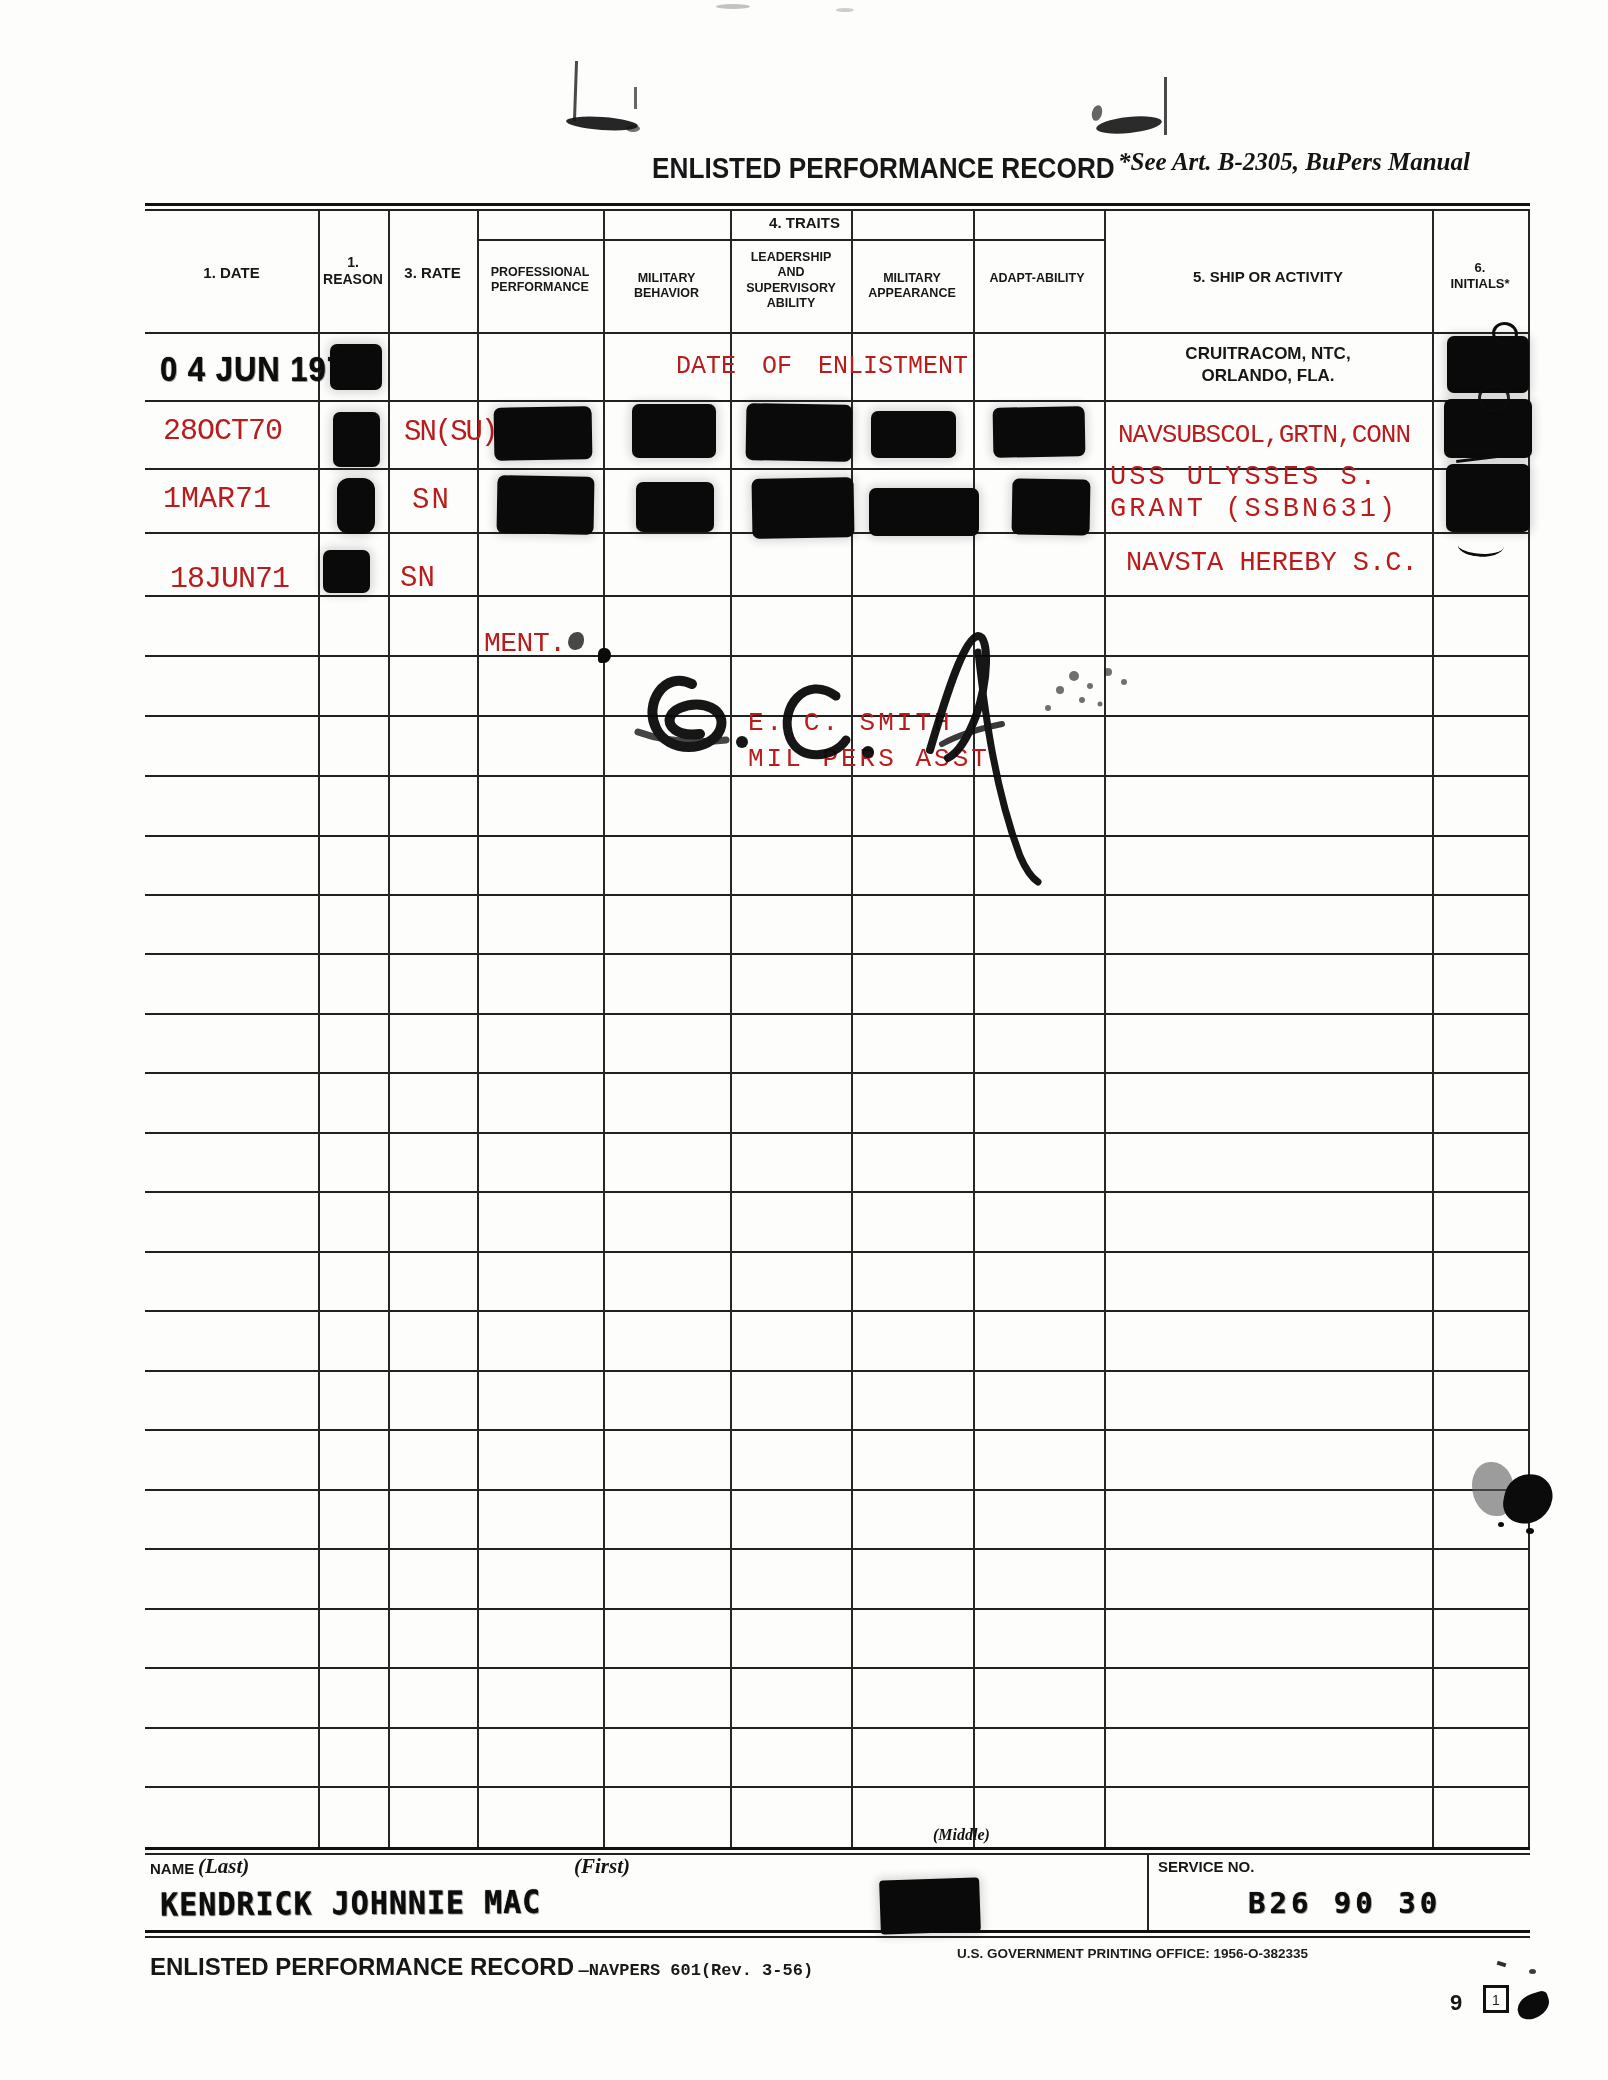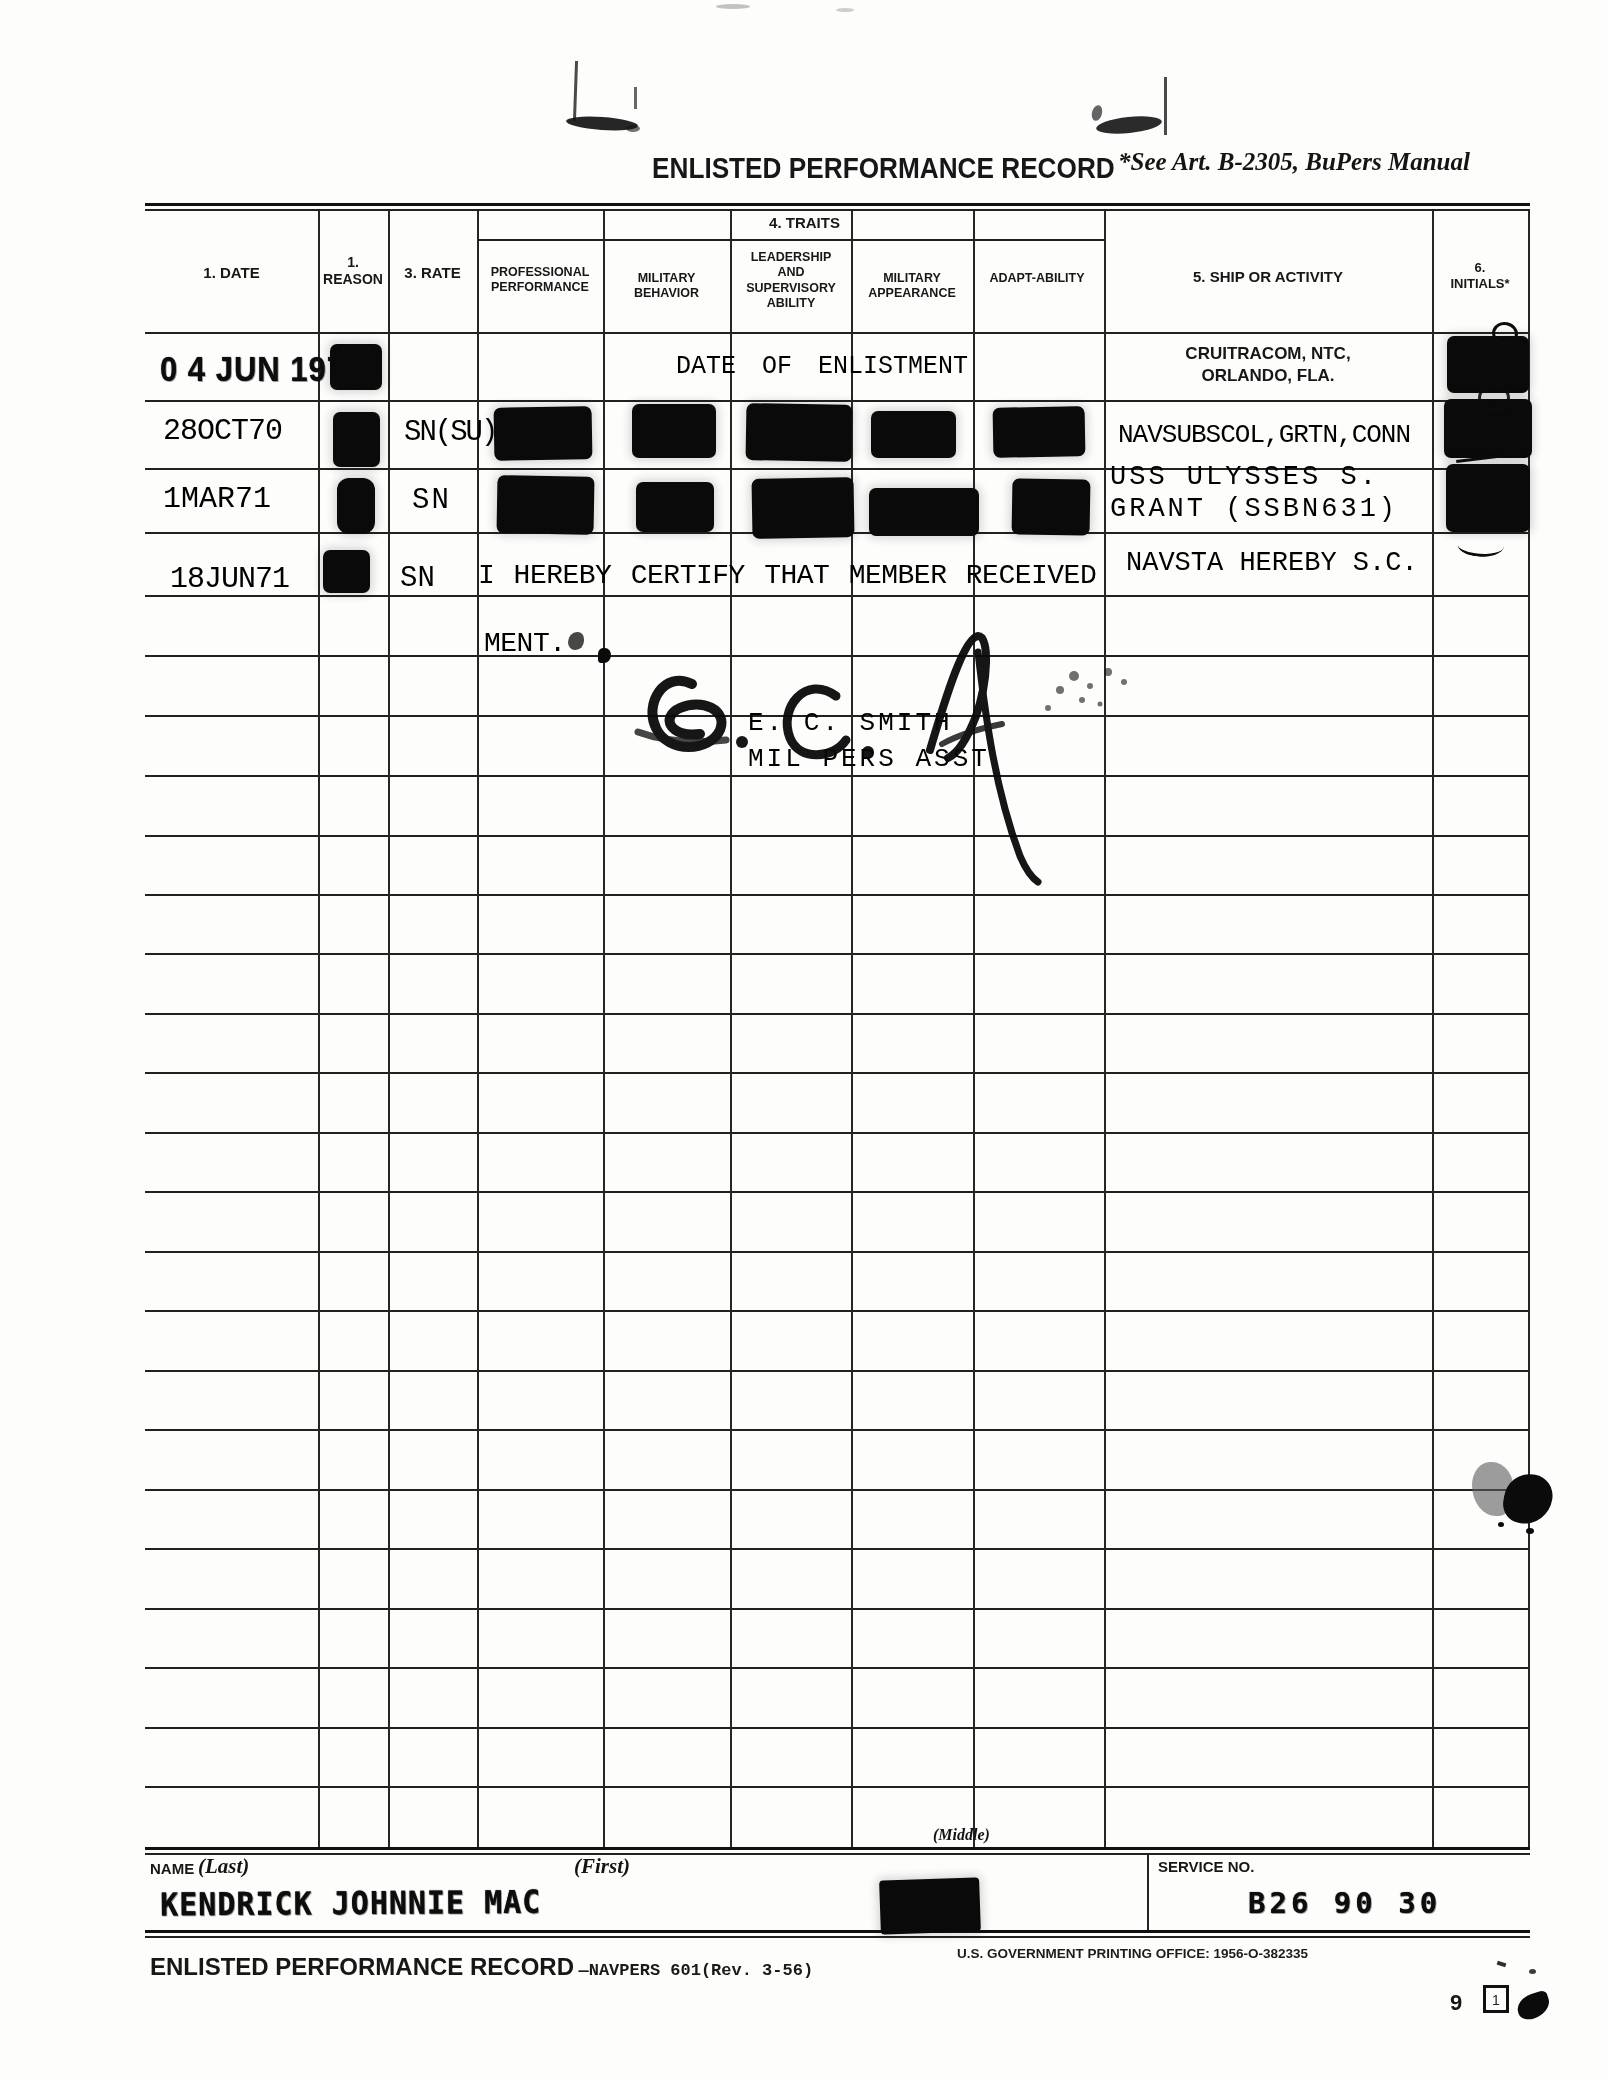--- a/index.html
+++ b/index.html
@@ -1,20 +1,20 @@
 <!DOCTYPE html>
 <html><head>
 <meta charset="utf-8">
 <style>
   html,body{margin:0;padding:0;background:#e8e8e6;}
   .page{position:relative;width:1608px;height:2080px;margin:0 auto;background:#fdfdfc;overflow:hidden;
         font-family:"Liberation Sans",sans-serif;}
   .abs{position:absolute;}
   .lab{font-family:"Liberation Sans",sans-serif;font-weight:bold;color:#171717;text-align:center;line-height:1.22;}
-  .type{font-family:"Liberation Mono","DejaVu Sans Mono",monospace;color:#000000;white-space:nowrap;}
+  .type{font-family:"Liberation Mono","DejaVu Sans Mono",monospace;color:#b91c1c;white-space:nowrap;}
   .stamp{font-family:"DejaVu Sans Mono",monospace;font-weight:bold;color:#0d0d0d;white-space:nowrap;
          text-shadow:0 0 1px #222, 1px 1px 0 rgba(0,0,0,.35);}
   .serifital{font-family:"Liberation Serif",serif;font-weight:bold;font-style:italic;color:#141414;white-space:nowrap;}
   .redact{position:absolute;background:#0a0a0a;border-radius:7px;
           box-shadow:0 0 9px 3px rgba(25,25,25,.16);}
   .hline{position:absolute;left:145px;width:1385px;height:2px;background:#212121;}
   .vline{position:absolute;top:210px;height:1640px;width:2px;background:#262626;}
   .penloop{position:absolute;border:3px solid #0c0c0c;border-radius:50%;background:transparent;}
   .blob{position:absolute;background:#0b0b0b;}
   .smudge{position:absolute;background:#141414;border-radius:50%;}
@@ -130,21 +130,20 @@
   <div class="redact" style="left:869px;top:488px;width:110px;height:48px;"></div>
   <div class="redact" style="left:1012px;top:479px;width:78px;height:56px;transform:rotate(1deg);"></div>
   <div class="abs type" style="left:1110px;top:462px;font-size:27px;letter-spacing:3px;">USS ULYSSES S.</div>
   <div class="abs type" style="left:1110px;top:494px;font-size:27px;letter-spacing:3px;">GRANT (SSBN631)</div>
   <div class="redact" style="left:1446px;top:464px;width:84px;height:68px;"></div>
   <div class="abs" style="left:1458px;top:534px;width:46px;height:20px;border-bottom:3px solid #0c0c0c;border-radius:0 0 60% 40%;transform:rotate(8deg);"></div>
 
   <div class="abs type" style="left:170px;top:562px;font-size:30px;letter-spacing:-1px;">18JUN71</div>
   <div class="redact" style="left:323px;top:550px;width:47px;height:43px;"></div>
   <div class="abs type" style="left:400px;top:562px;font-size:29px;">SN</div>
-  <div class="abs type" style="left:478px;top:560px;font-size:28px;letter-spacing:-.5px;word-spacing:3px;">I HEREBY CERTIFY THAT MEMBER RECEIVED</div>
   <div class="abs type" style="left:484px;top:628px;font-size:28px;letter-spacing:-.5px;">MENT.</div>
   <div class="blob" style="left:568px;top:632px;width:16px;height:18px;border-radius:60% 40% 55% 45%;opacity:.75;"></div>
   <div class="blob" style="left:598px;top:648px;width:13px;height:15px;border-radius:50% 60% 70% 30%;"></div>
   <div class="abs type" style="left:1126px;top:548px;font-size:27px;letter-spacing:0px;">NAVSTA HEREBY S.C.</div>
 
   <div class="abs type" style="left:748px;top:708px;font-size:26px;letter-spacing:3px;">E. C. SMITH</div>
   <div class="abs type" style="left:748px;top:744px;font-size:26px;letter-spacing:3px;">MIL PERS ASST</div>
 
   <svg class="abs" style="left:630px;top:612px;" width="560" height="280" viewBox="0 0 560 280">
     <g fill="none" stroke="#0a0a0a" stroke-linecap="round" stroke-linejoin="round" opacity=".95">

